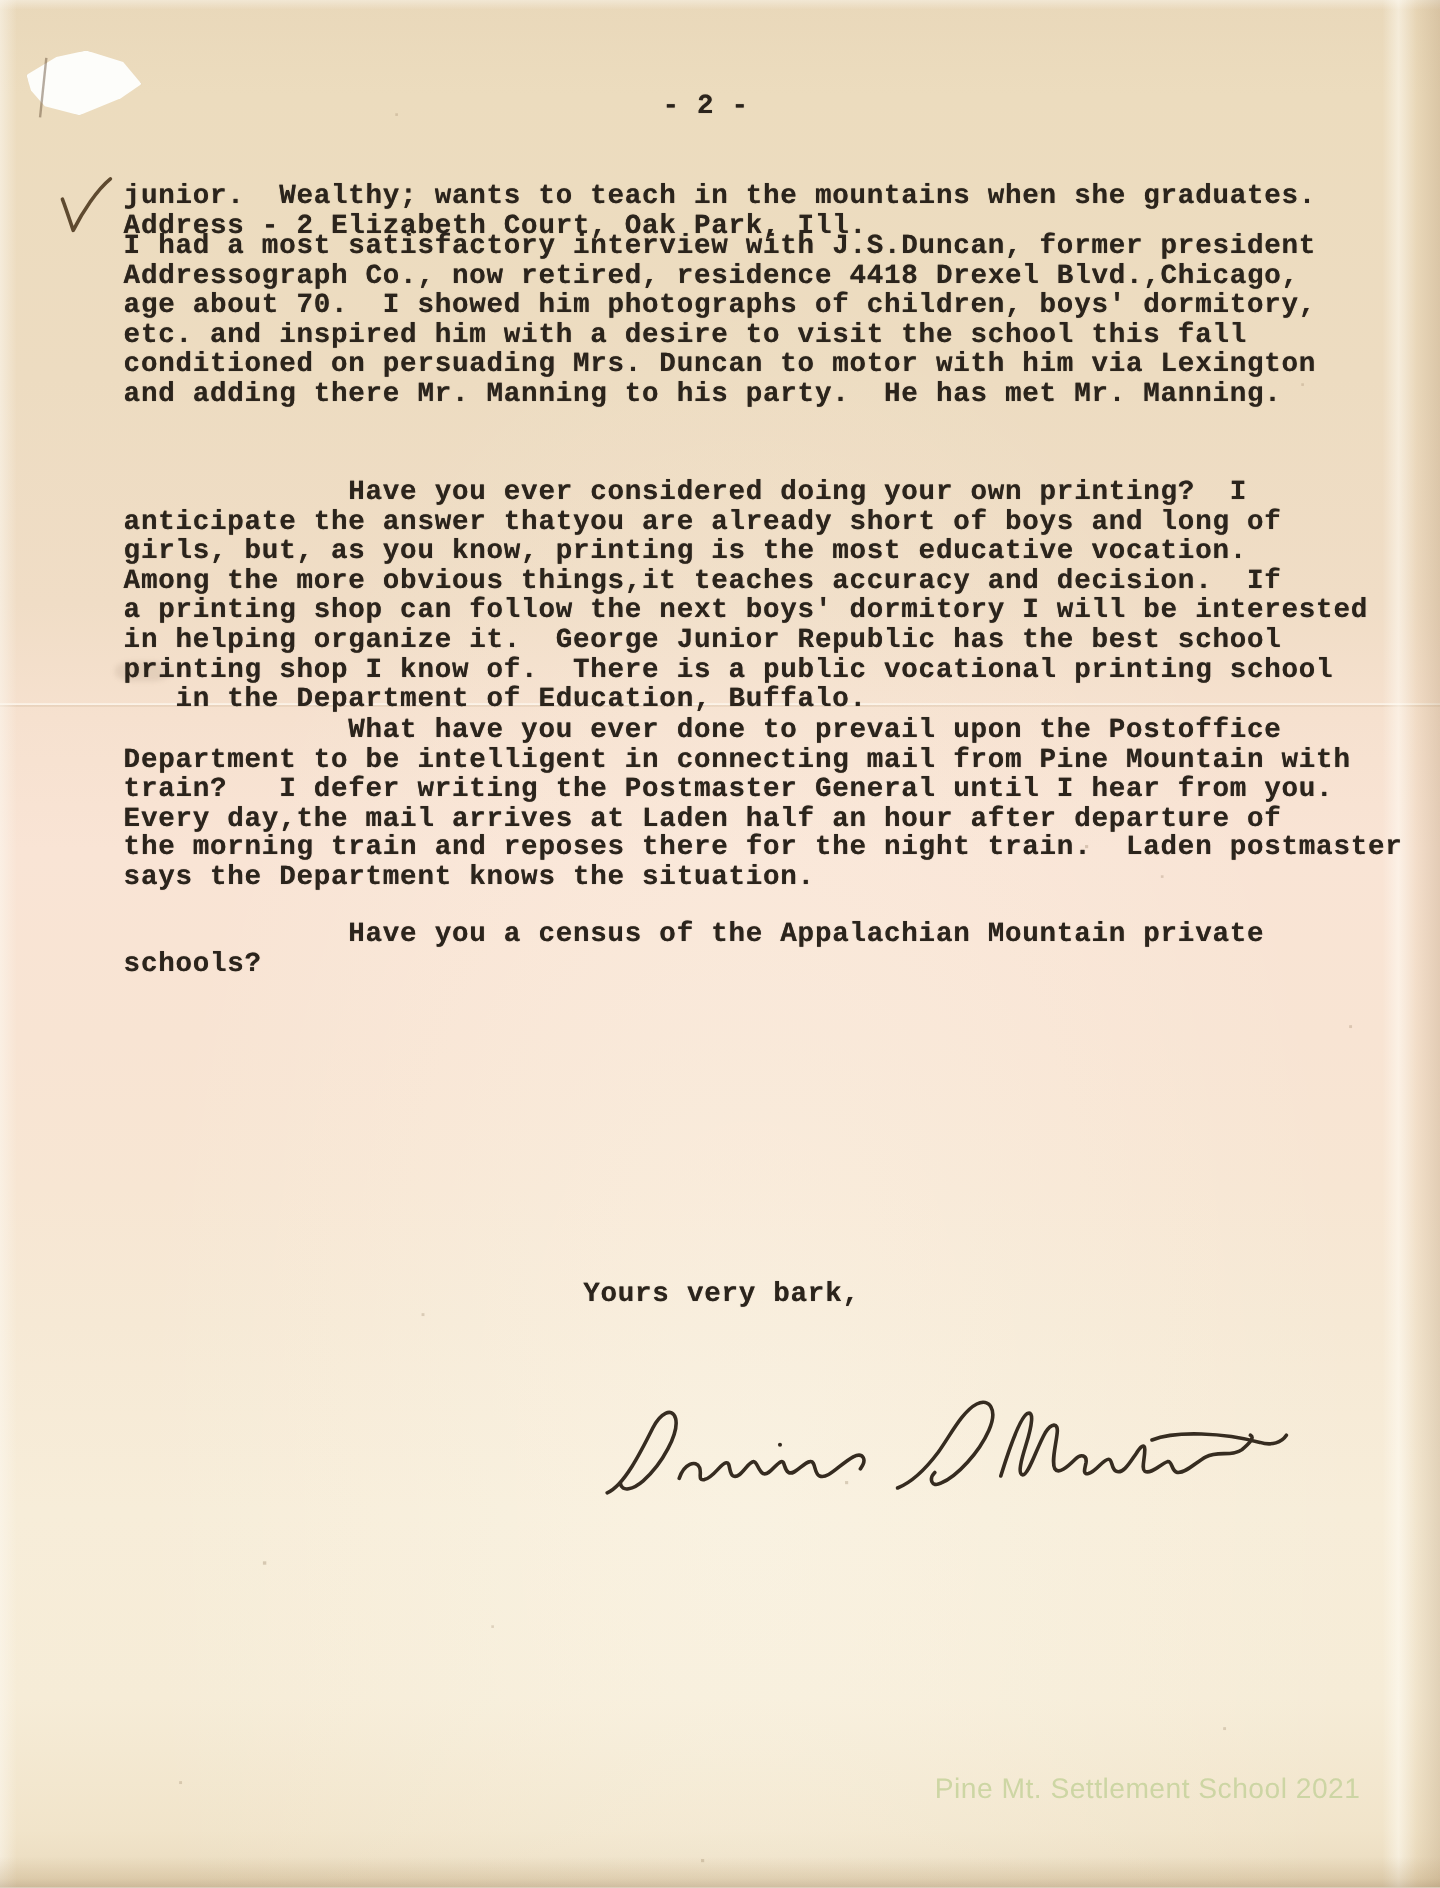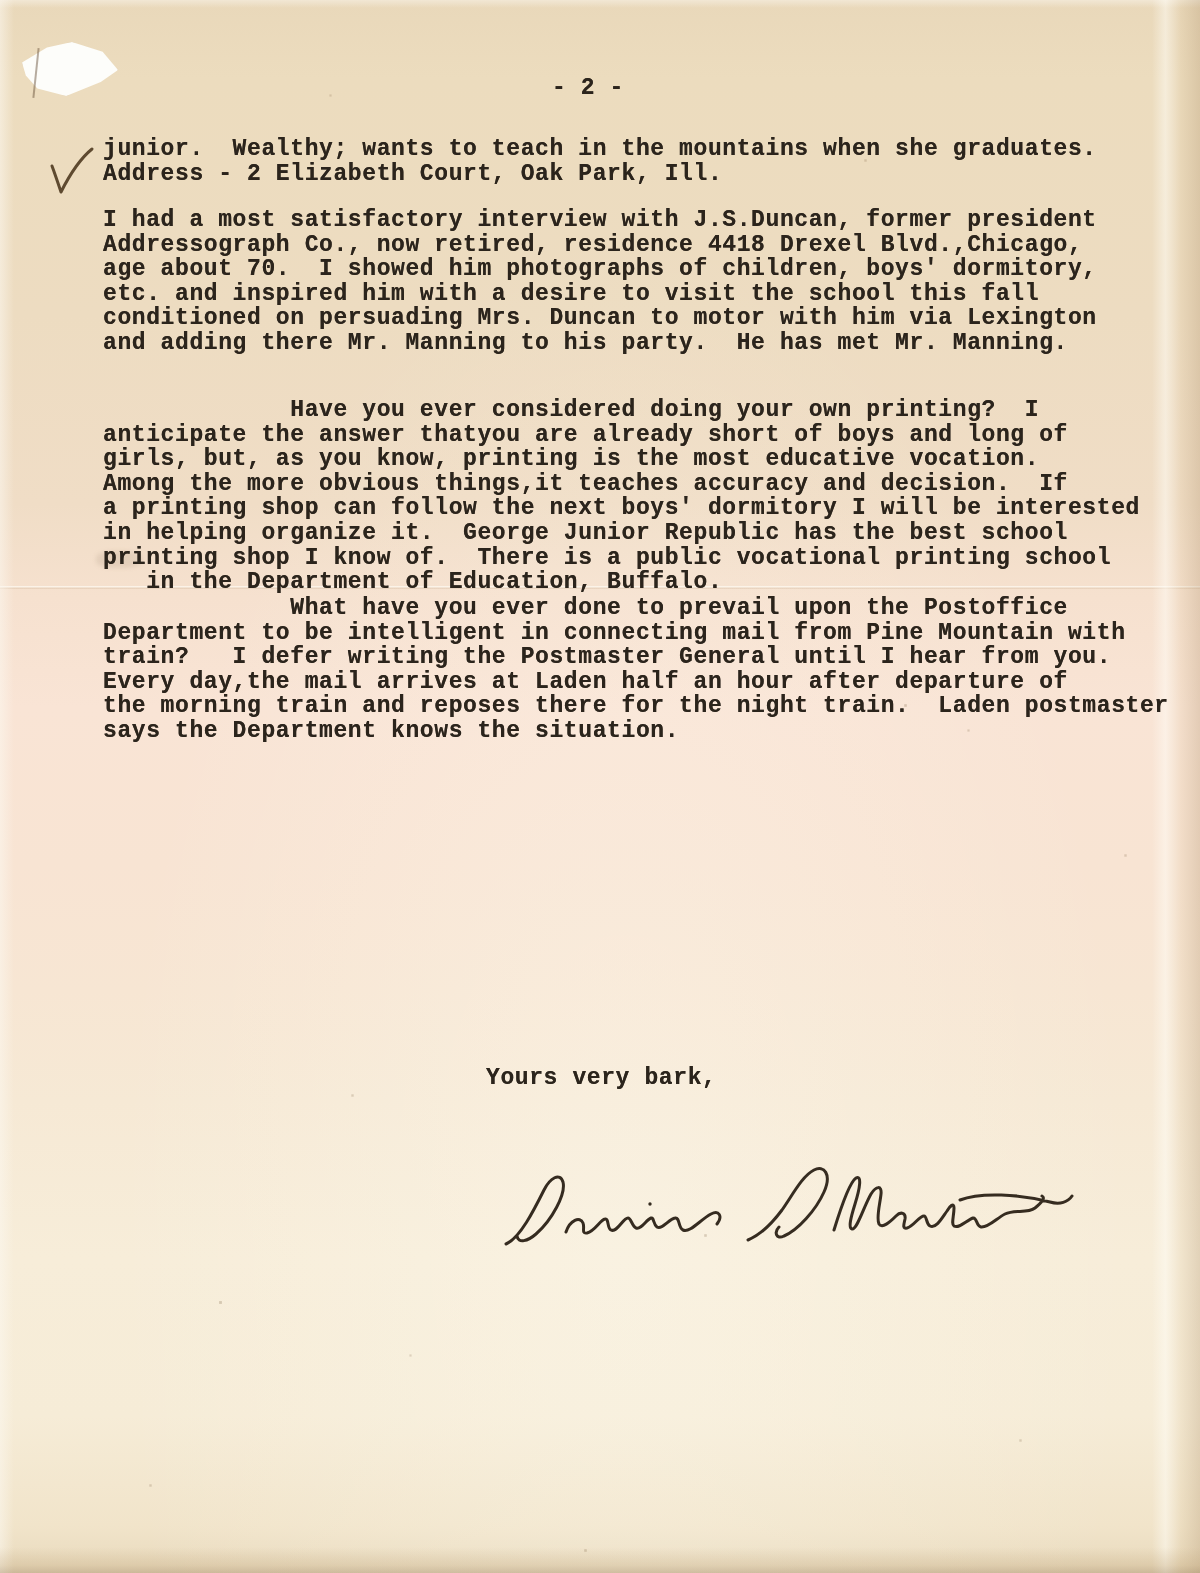--- a/index.html
+++ b/index.html
@@ -95,24 +95,24 @@
   <div class="edge-top"></div>
   <div class="edge-right"></div>
   <div class="edge-bottom"></div>
 
   <svg class="check-svg" width="54" height="54" viewBox="0 0 54 54">
     <path d="M 10 20 C 13 28, 16 37, 19 46 C 27 30, 39 12, 50 3" fill="none" stroke="#4f3a20" stroke-width="3" stroke-linecap="round" stroke-linejoin="round" opacity="0.9"></path>
   </svg>
 
   <div class="type page-number">- 2 -</div>
 
-  <div class="type" style="top:137px">junior.  Wealthy; wants to teach in the mountains when she graduates.
+  <div class="type" style="top:151px">junior.  Wealthy; wants to teach in the mountains when she graduates.
 Address - 2 Elizabeth Court, Oak Park, Ill.</div>
 
-  <div class="type" style="top:208px">I had a most satisfactory interview with J.S.Duncan, former president
+  <div class="type" style="top:193px">I had a most satisfactory interview with J.S.Duncan, former president
 Addressograph Co., now retired, residence 4418 Drexel Blvd.,Chicago,
 age about 70.  I showed him photographs of children, boys' dormitory,
 etc. and inspired him with a desire to visit the school this fall
 conditioned on persuading Mrs. Duncan to motor with him via Lexington
 and adding there Mr. Manning to his party.  He has met Mr. Manning.</div>
 
   <div class="type" style="top:398px">             Have you ever considered doing your own printing?  I
 anticipate the answer thatyou are already short of boys and long of
 girls, but, as you know, printing is the most educative vocation.
 Among the more obvious things,it teaches accuracy and decision.  If
@@ -121,20 +121,22 @@
 printing shop I know of.  There is a public vocational printing school
    in the Department of Education, Buffalo.</div>
 
   <div class="type" style="top:596px">             What have you ever done to prevail upon the Postoffice
 Department to be intelligent in connecting mail from Pine Mountain with
 train?   I defer writing the Postmaster General until I hear from you.
 Every day,the mail arrives at Laden half an hour after departure of
 the morning train and reposes there for the night train.  Laden postmaster
 says the Department knows the situation.</div>
 
+  <div class="type" style="top:766px">             Have you a census of the Appalachian Mountain private
+schools?</div>
 
 
 
   <div class="type closing">Yours very bark,</div>
 
   <svg class="sig-svg" width="600" height="100" viewBox="0 0 600 100">
     <title>Darwin D Martin</title>
     <g fill="none" stroke="#251b10" stroke-width="3" stroke-linecap="round" stroke-linejoin="round" opacity="0.92">
 
       <path d="M 16 86
@@ -182,14 +184,15 @@
                C 487 59, 486 68, 491 69
                C 498 70, 507 60, 515 56
                C 525 51, 537 56, 545 50
                C 551 45, 556 40, 552 38
                M 470 42
                C 490 34, 530 36, 560 44
                C 570 47, 578 44, 582 38"></path>
     </g>
   </svg>
 
+  <div class="watermark">Pine Mt. Settlement School 2021</div>
 
 </div>
 
 </body></html>

